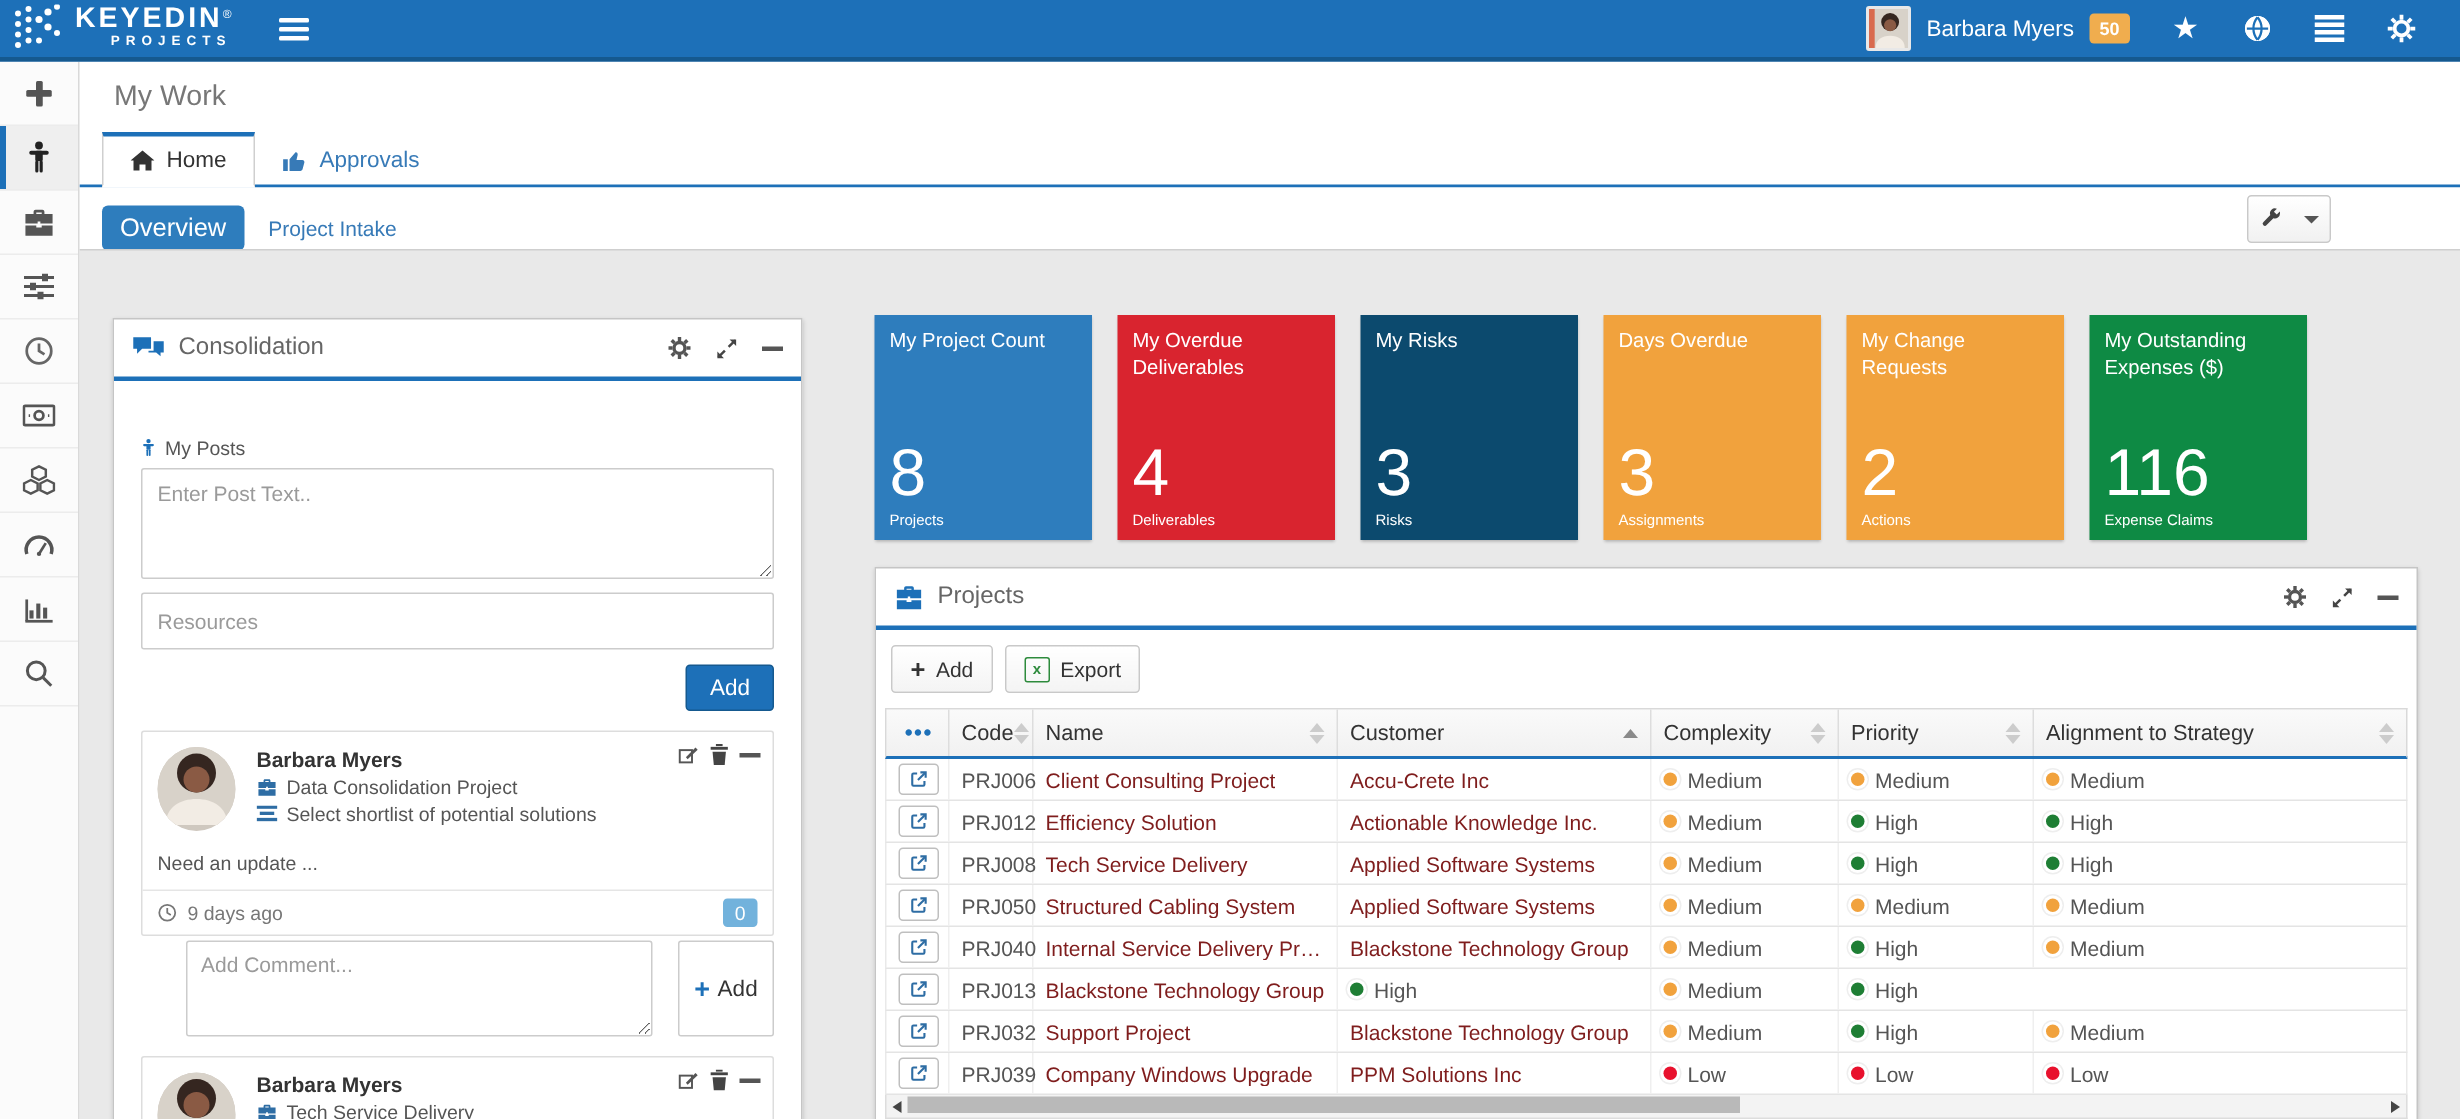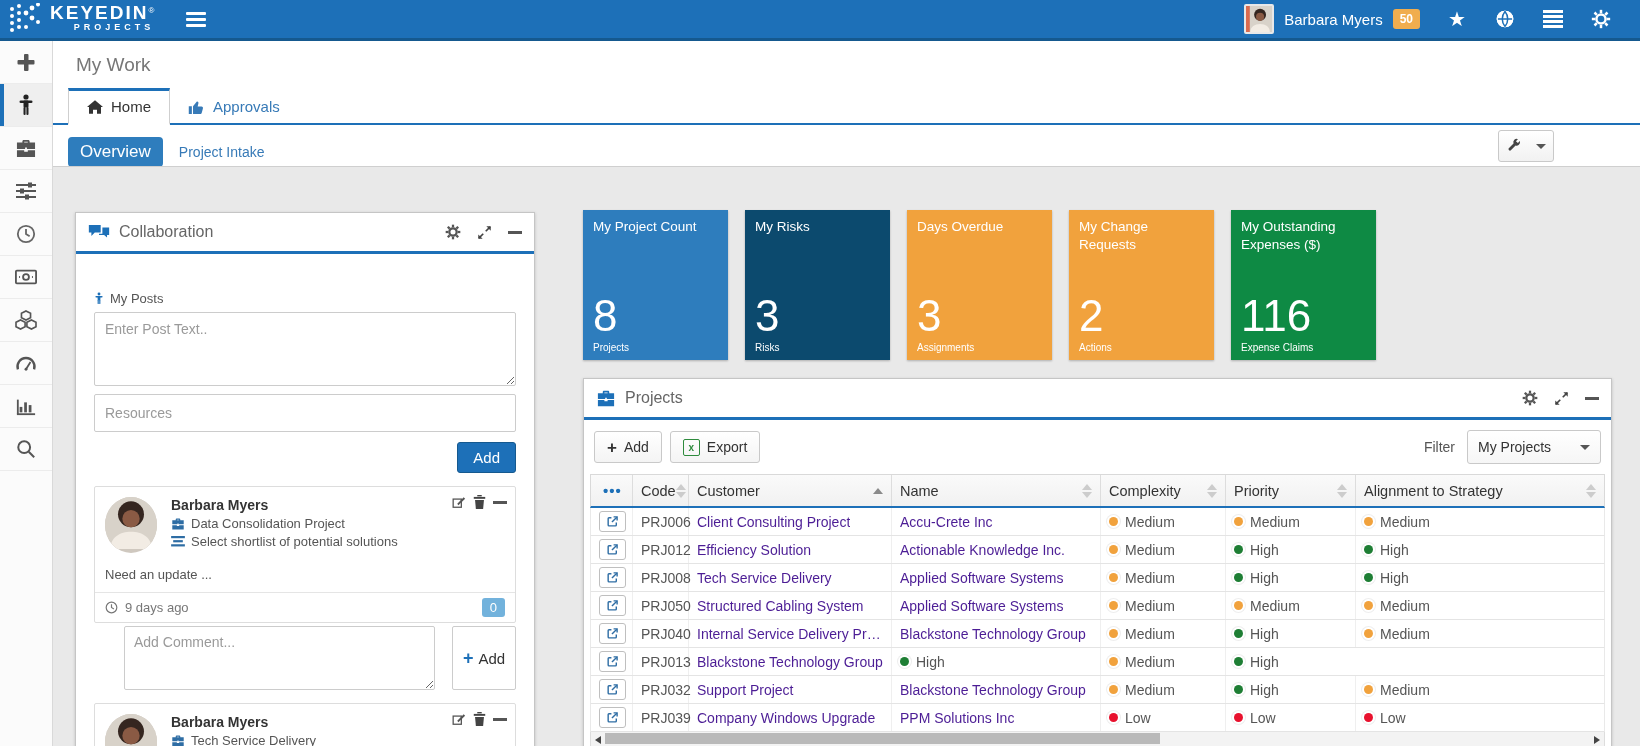--- a/index.html
+++ b/index.html
@@ -112,21 +112,21 @@
   .sort .up{width:0;height:0;border-left:5px solid transparent;border-right:5px solid transparent;border-bottom:6px solid #ccc;}
   .sort .dn{width:0;height:0;border-left:5px solid transparent;border-right:5px solid transparent;border-top:6px solid #ccc;}
   .sort.asc .up{border-bottom-color:#8a8a8a;}
   .dots3{color:#1d70b8;font-weight:bold;font-size:15px;letter-spacing:1px;margin:0 auto;}
   .trow{border-bottom:1px solid #e4e4e4;border-left:1px solid #e9e9e9;border-right:1px solid #e9e9e9;background:#fff;}
   .td{padding:2px 6px 2px 8px;font-size:14px;display:flex;align-items:center;border-right:1px solid #efefef;height:23px;}
   .td:last-child{border-right:none;}
   .lnkbtn{width:29px;height:21px;border:1px solid #bfbfbf;border-radius:3px;background:#fff;display:flex;
           align-items:center;justify-content:center;cursor:pointer;margin:0 auto;padding:0;}
   .c-code{color:#555;}
-  .tlink{color:#4c1d95;text-decoration:none;cursor:pointer;white-space:nowrap;overflow:hidden;text-overflow:ellipsis;}
+  .tlink{color:#7f1d1d;text-decoration:none;cursor:pointer;white-space:nowrap;overflow:hidden;text-overflow:ellipsis;}
   .dot{width:9px;height:9px;border-radius:50%;display:inline-block;margin-right:7px;flex:none;box-shadow:0 0 0 2px #fff,0 0 0 3px #eee;}
   .lvl{color:#555;}
   .hscroll{margin:0 6px;height:15px;background:#f3f3f3;border:1px solid #ddd;border-top:none;position:relative;}
   .hs-arrow{position:absolute;top:0;width:14px;height:100%;display:flex;align-items:center;justify-content:center;cursor:pointer;}
   .hs-left{left:0;}.hs-right{right:0;}
   .tri-l{width:0;height:0;border-top:4px solid transparent;border-bottom:4px solid transparent;border-right:6px solid #444;}
   .tri-r{width:0;height:0;border-top:4px solid transparent;border-bottom:4px solid transparent;border-left:6px solid #444;}
   .hs-thumb{position:absolute;left:14px;top:1px;height:11px;width:555px;background:#b9b9b9;cursor:grab;}
 </style>
 </head>
@@ -318,21 +318,21 @@
   </div>
 
   <div class="dashboard">
 
     <div class="panel" id="collab">
       <div class="panel-head">
         <svg width="22" height="17" viewBox="0 0 26 20" fill="#1d70b8">
             <path d="M1 1h14v9H8l-4 4v-4H1z"></path>
             <path d="M17 4h8v9h-2.5v3L19 13h-6v-1.5h4z"></path>
           </svg>
-        <span class="panel-title">Collaboration</span>
+        <span class="panel-title">Consolidation</span>
         <div class="panel-icons">
           <span class="pi">
             <svg width="16" height="16" viewBox="0 0 24 24" stroke="#555" fill="none" stroke-width="3.4">
                 <circle cx="12" cy="12" r="5.5"></circle>
                 <g>
                   <line x1="12" y1="1" x2="12" y2="5"></line>
                   <line x1="12" y1="19" x2="12" y2="23"></line>
                   <line x1="1" y1="12" x2="5" y2="12"></line>
                   <line x1="19" y1="12" x2="23" y2="12"></line>
                   <line x1="4.2" y1="4.2" x2="7" y2="7"></line>
@@ -478,20 +478,25 @@
       </div>
     </div>
 
     <div class="kpi-row">
   <div class="kpi" style="background: rgb(46, 125, 189);">
     <div class="kpi-title">My Project Count</div>
     <div class="kpi-value">8</div>
     <div class="kpi-unit">Projects</div>
   </div>
 
+  <div class="kpi" style="background: rgb(217, 36, 47);">
+    <div class="kpi-title">My Overdue Deliverables</div>
+    <div class="kpi-value">4</div>
+    <div class="kpi-unit">Deliverables</div>
+  </div>
 
   <div class="kpi" style="background: #0c4a6e;">
     <div class="kpi-title">My Risks</div>
     <div class="kpi-value">3</div>
     <div class="kpi-unit">Risks</div>
   </div>
 
   <div class="kpi" style="background: rgb(241, 162, 61);">
     <div class="kpi-title">Days Overdue</div>
     <div class="kpi-value">3</div>
@@ -549,52 +554,45 @@
 
       <div class="proj-toolbar">
         <button class="btn-light">
           <span class="plus-dark">+</span>
           <span>Add</span>
         </button>
         <button class="btn-light">
           <span class="excel-ico">x</span>
           <span>Export</span>
         </button>
-        <div class="filter-area">
-          <span class="filter-label">Filter</span>
-          <div class="dropdown">
-            <span>My Projects</span>
-            <span class="chev"></span>
-          </div>
-        </div>
       </div>
 
       <div class="ptable">
         <div class="tgrid thead">
           <div class="th">
               <span class="dots3">•••</span>
             </div>
           <div class="th">
               <span>Code</span>
               <span class="sort">
                 <i class="up"></i>
                 <i class="dn"></i>
               </span>
             </div>
           <div class="th">
-              <span>Customer</span>
-              <span class="sort asc">
-                <i class="up"></i>
-              </span>
-            </div>
-          <div class="th">
               <span>Name</span>
               <span class="sort">
                 <i class="up"></i>
                 <i class="dn"></i>
+              </span>
+            </div>
+          <div class="th">
+              <span>Customer</span>
+              <span class="sort asc">
+                <i class="up"></i>
               </span>
             </div>
           <div class="th">
               <span>Complexity</span>
               <span class="sort">
                 <i class="up"></i>
                 <i class="dn"></i>
               </span>
             </div>
           <div class="th">

